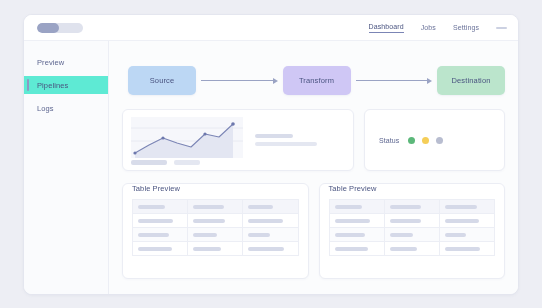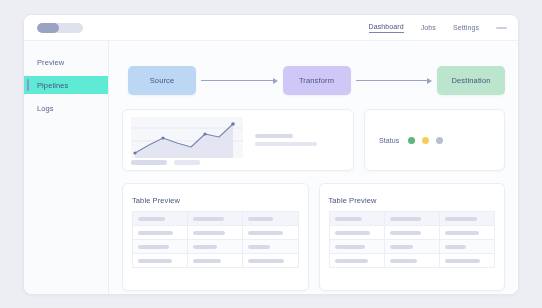--- a/index.html
+++ b/index.html
@@ -248,22 +248,22 @@
   .dot { width: 7px; height: 7px; border-radius: 50%; }
 
   
   .table-row {
     display: flex;
     gap: 10px;
     margin-top: 12px;
   }
   .table-card {
     flex: 1;
-    height: 108px;
-    padding: 12px 9px;
+    height: 96px;
+    padding: 0 9px;
   }
   .table-title {
     font-size: 7.5px;
     color: #4a5480;
     letter-spacing: 0.1px;
     margin-bottom: 6px;
   }
   .tbl {
     width: 100%;
     border-collapse: collapse;

